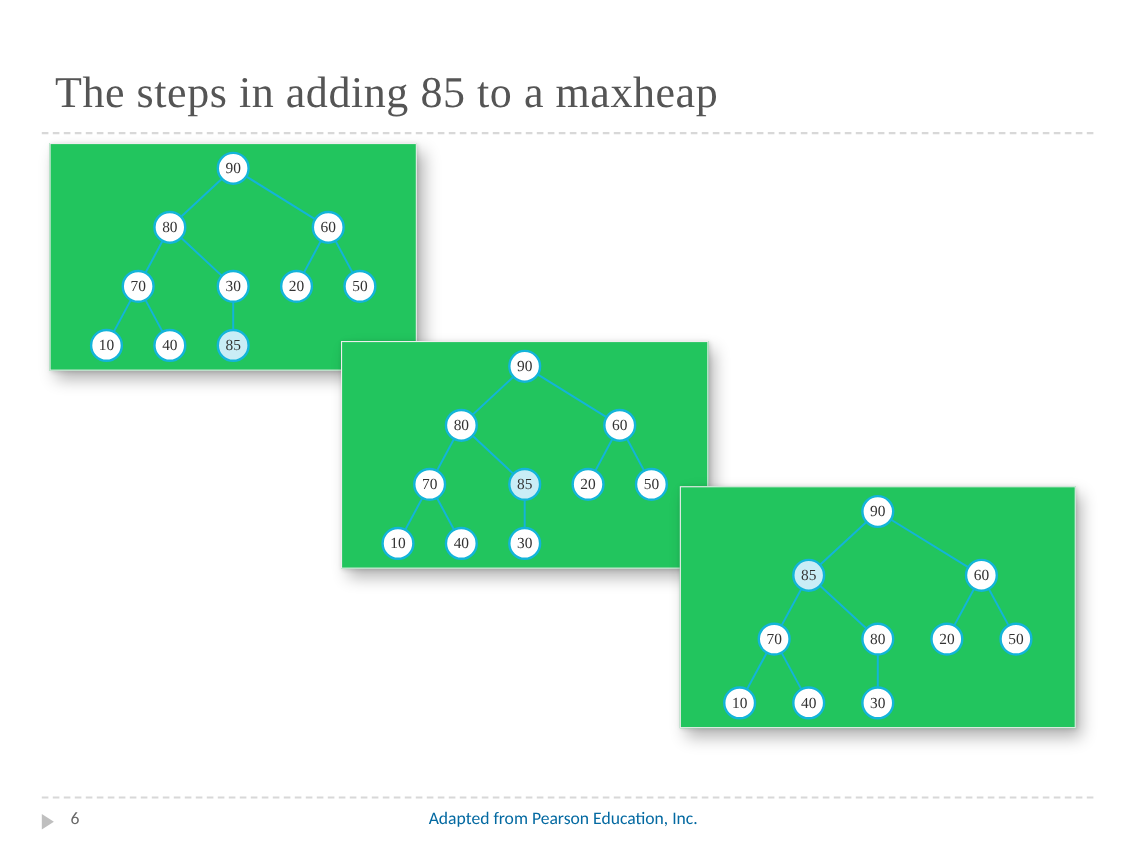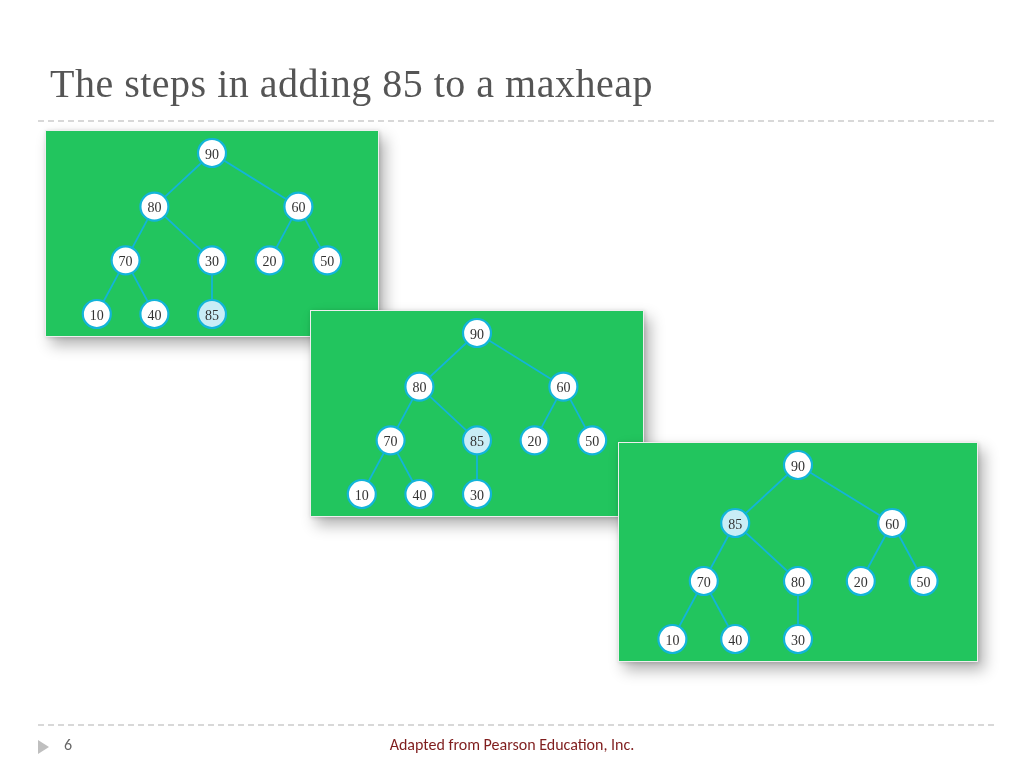--- a/index.html
+++ b/index.html
@@ -58,21 +58,21 @@
     border-bottom: 7px solid transparent;
     border-left: 11px solid #bfbfbf;
   }
   .footer {
     position: absolute;
     bottom: 14px;
     left: 0; right: 0;
     text-align: center;
     font-family: Calibri, Arial, sans-serif;
     font-size: 16px;
-    color: #7f1d1d;
+    color: #0369a1;
   }
   .panel {
     position: absolute;
     background: #22c55e;
     box-shadow: 6px 8px 14px rgba(0,0,0,0.30), 1px 1px 4px rgba(0,0,0,0.15);
     border: 1px solid #eee;
   }
   .panel svg { display: block; }
   .edge {
     stroke: #13b4d9;

